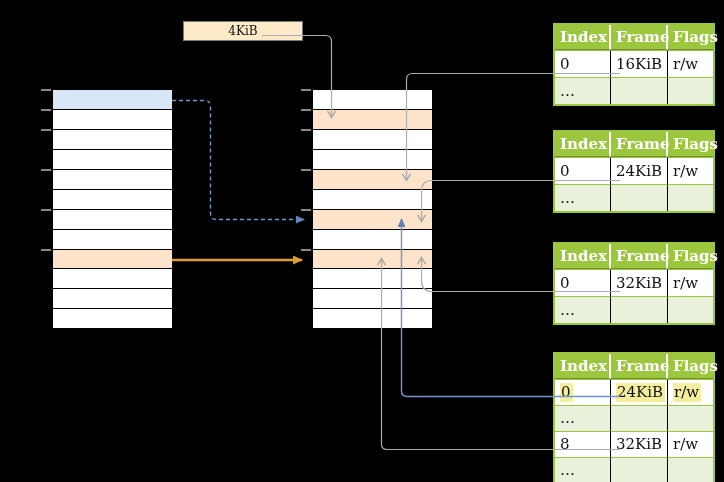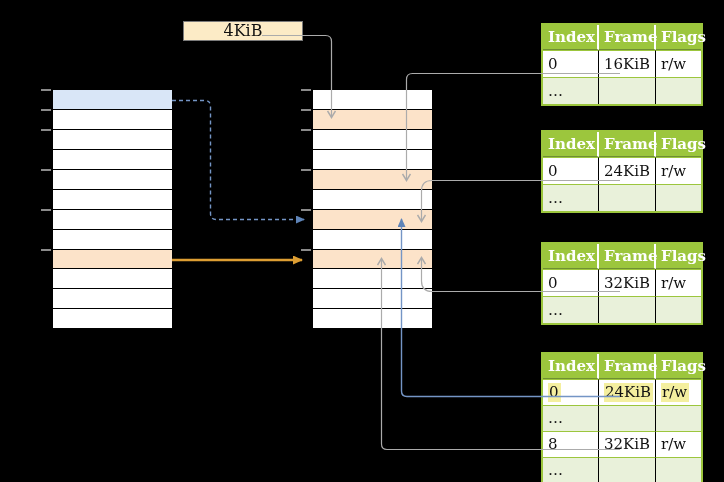--- a/index.html
+++ b/index.html
@@ -19,32 +19,32 @@
   html,body{background:var(--background);}
   #stage{
     position:relative;width:724px;height:482px;overflow:hidden;
     background:var(--background);
     font-family:"DejaVu Serif","Liberation Serif",serif;
   }
   
   #size-label{
     position:absolute;left:183px;top:21px;width:120px;height:20px;
     background:var(--label-cream);border:1px solid #7a7a7a;
-    color:#111;font-size:16px;line-height:18px;text-align:center;
+    color:#111;font-size:12px;line-height:18px;text-align:center;
   }
   
   .memcol{position:absolute;top:90px;width:119px;height:240px;}
   #vm-col{left:53px;}
   #pm-col{left:313px;}
   .mcell{height:19.95px;border-bottom:1px solid #000;background:#fff;}
   .mcell.orange{background:var(--frame-orange);}
   .mcell.blue{background:var(--page-blue);}
   .tick{position:absolute;left:-12px;width:10px;height:2px;background:var(--tick-gray);}
   
-  .ptable-wrap{position:absolute;left:541px;width:152px;border-radius:24px;}
+  .ptable-wrap{position:absolute;left:553px;width:152px;border-radius:24px;}
   #table-1{top:23px;} #table-2{top:130px;} #table-3{top:242px;} #table-4{top:352px;}
   table.ptable{width:162px;border-collapse:separate;border-spacing:0;
     border:2px solid var(--table-green);background:#fff;table-layout:fixed;}
   table.ptable col.c-index{width:56px;} table.ptable col.c-frame{width:57px;} table.ptable col.c-flags{width:45px;}
   table.ptable th{
     background:var(--table-green);color:#fff;font-weight:bold;font-size:15px;
     text-align:left;padding:1px 3px 2px 5px;height:25px;
     border-right:2px solid #fff;border-bottom:1px solid #6f8f33;
   }
   table.ptable th:last-child{border-right:none;text-align:center;}

